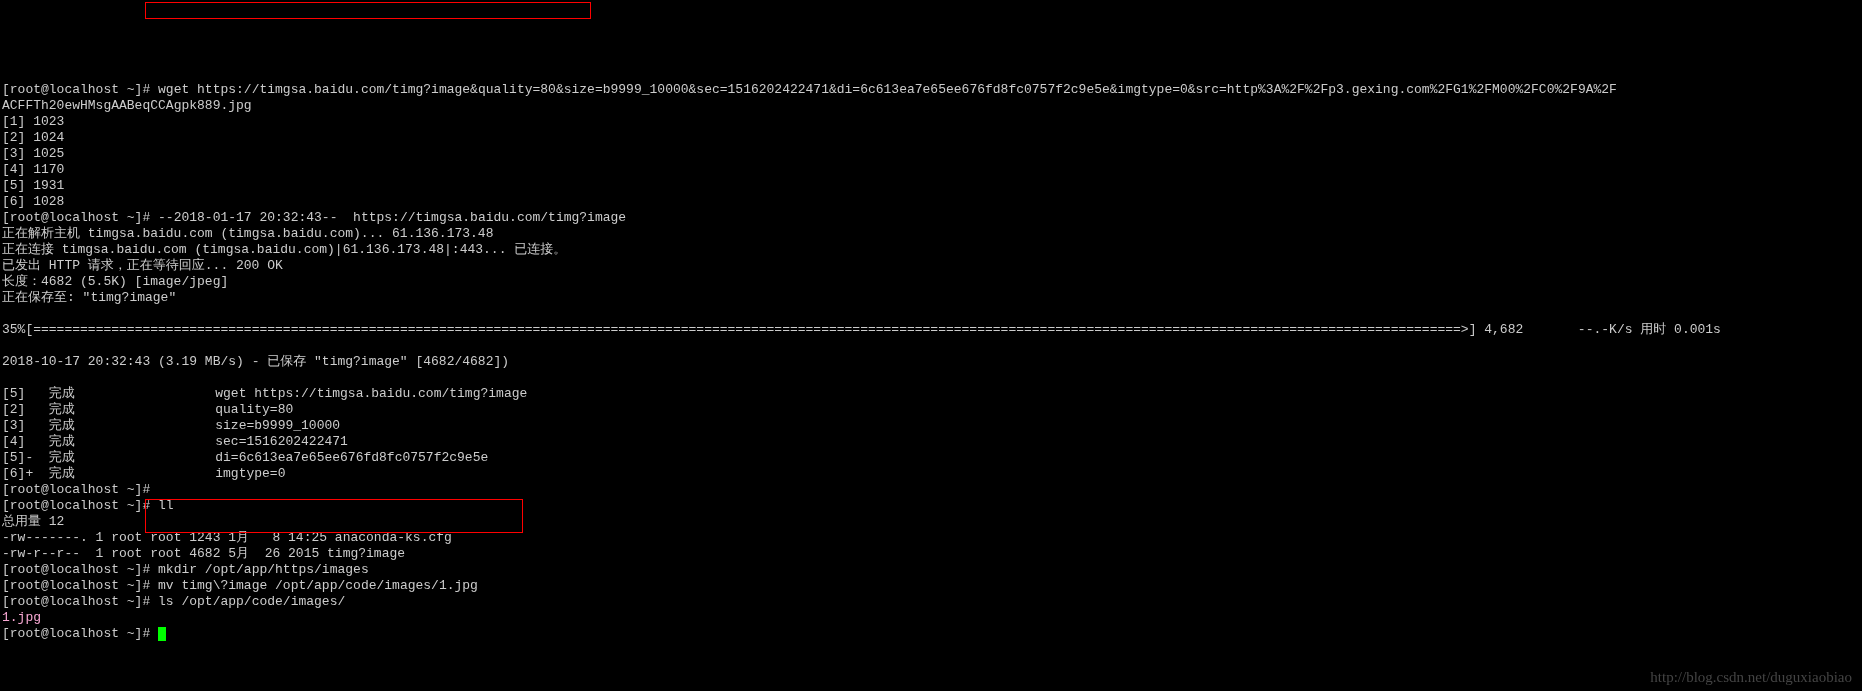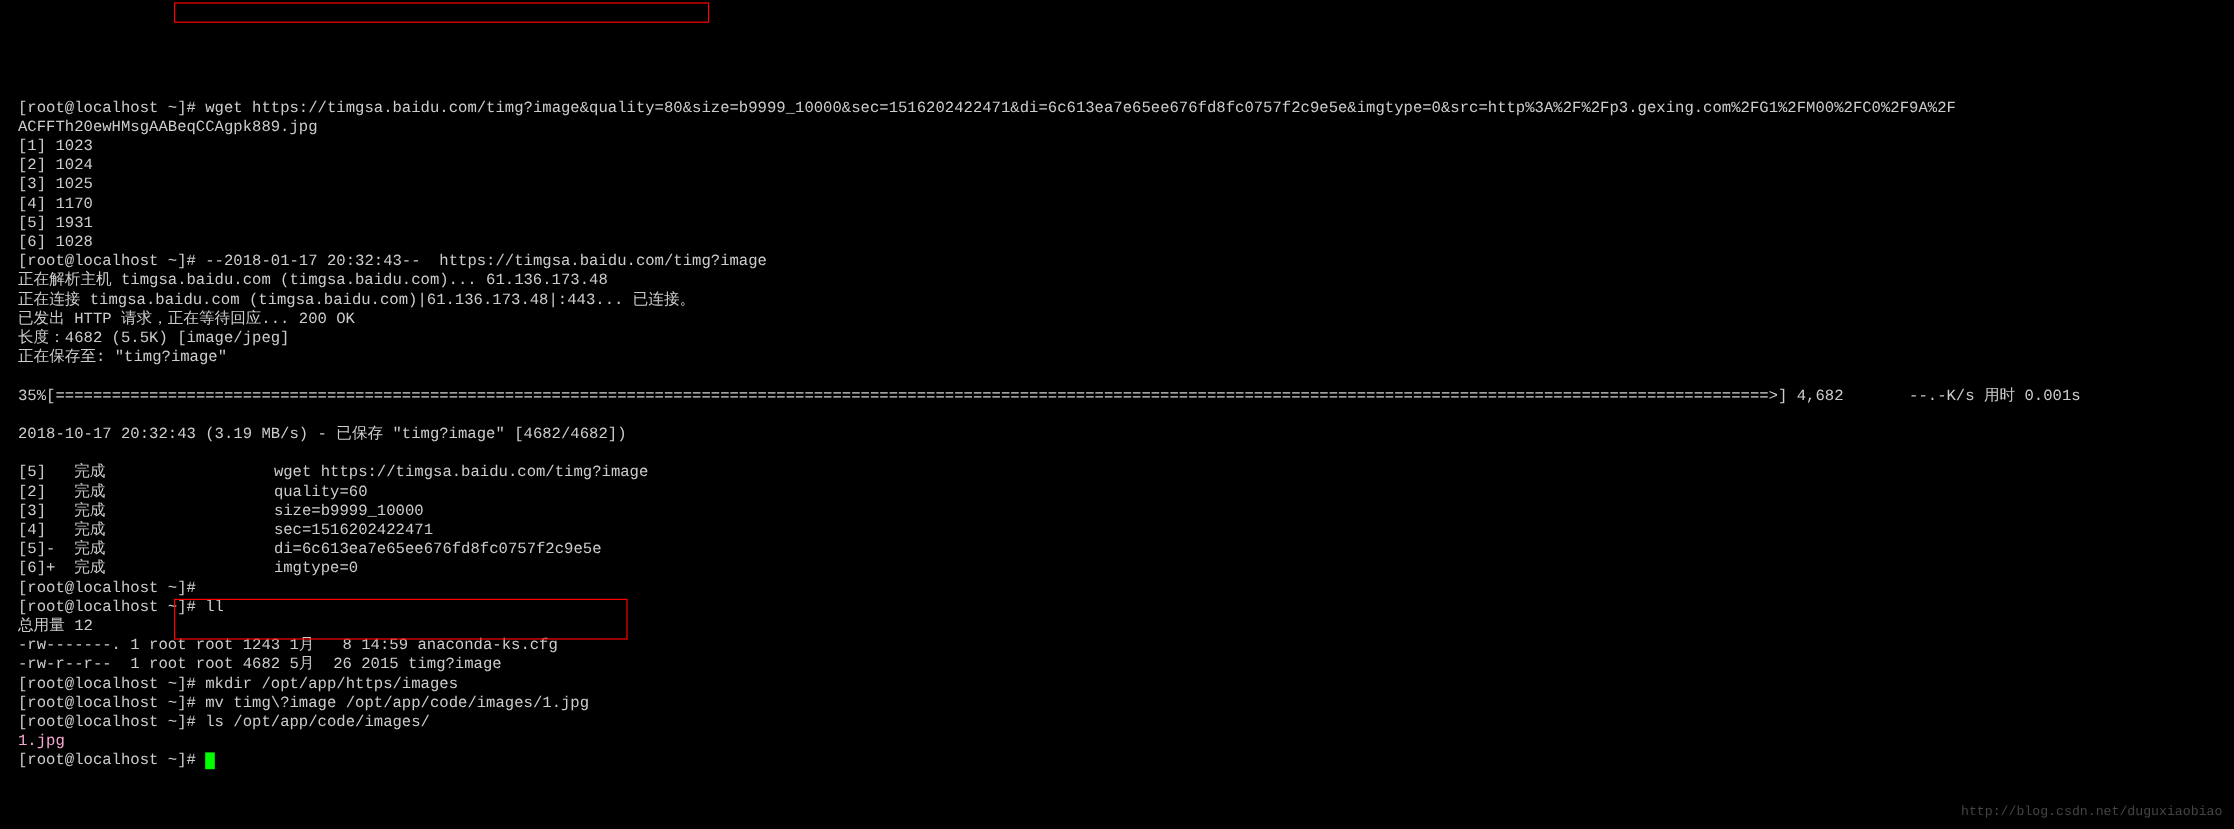--- a/index.html
+++ b/index.html
@@ -10,41 +10,41 @@
     font-family: "Consolas", "Courier New", monospace;
     font-size: 13px;
     line-height: 16px;
     width: 1862px;
     height: 691px;
     overflow: hidden;
     position: relative;
     white-space: pre;
   }
   .term { padding: 2px 0 0 2px; }
-  .line { white-space: pre; margin-left: 13px; }
+  .line { white-space: pre; }
   .box1 {
     position: absolute;
     border: 1.5px solid #f00;
     left: 145px; top: 2px; width: 444px; height: 15px;
     pointer-events: none;
   }
   .box2 {
     position: absolute;
     border: 1.5px solid #f00;
     left: 145px; top: 499px; width: 376px; height: 32px;
     pointer-events: none;
   }
   .magenta { color: #f9a8d4; }
   .cursor {
     display:inline-block; width:8px; height:14px;
     background:#0f0; vertical-align:middle;
   }
   .watermark {
     position:absolute; right:10px; bottom:6px;
-    color:#444; font-size:11px; font-family: Liberation Mono, monospace;
+    color:#444; font-size:15px; font-family: Liberation Serif, serif;
   }
 </style>
 </head>
 <body>
 
 
 
 <div class="term">
 <span class="line"><span>[root@localhost ~]#</span> <span>wget https://timgsa.baidu.com/timg?image&amp;quality=80&amp;size=b9999_10000&amp;sec=1516202422471&amp;di=6c613ea7e65ee676fd8fc0757f2c9e5e&amp;imgtype=0&amp;src=http%3A%2F%2Fp3.gexing.com%2FG1%2FM00%2FC0%2F9A%2F</span></span>
 <span class="line">ACFFTh20ewHMsgAABeqCCAgpk889.jpg</span>
@@ -59,29 +59,29 @@
 <span class="line">正在连接 timgsa.baidu.com (timgsa.baidu.com)|61.136.173.48|:443... 已连接。</span>
 <span class="line">已发出 HTTP 请求，正在等待回应... 200 OK</span>
 <span class="line">长度：4682 (5.5K) [image/jpeg]</span>
 <span class="line">正在保存至: "timg?image"</span>
 <span class="line"> </span>
 <span class="line"><span>35%[</span><span>=======================================================================================================================================================================================&gt;</span><span>] 4,682       --.-K/s 用时 0.001s</span></span>
 <span class="line"> </span>
 <span class="line">2018-10-17 20:32:43 (3.19 MB/s) - 已保存 "timg?image" [4682/4682])</span>
 <span class="line"> </span>
 <span class="line">[5]   完成                  wget https://timgsa.baidu.com/timg?image</span>
-<span class="line">[2]   完成                  quality=60</span>
+<span class="line">[2]   完成                  quality=80</span>
 <span class="line">[3]   完成                  size=b9999_10000</span>
 <span class="line">[4]   完成                  sec=1516202422471</span>
 <span class="line">[5]-  完成                  di=6c613ea7e65ee676fd8fc0757f2c9e5e</span>
 <span class="line">[6]+  完成                  imgtype=0</span>
 <span class="line"><span>[root@localhost ~]#</span> </span>
 <span class="line"><span>[root@localhost ~]#</span> <span>ll</span></span>
 <span class="line">总用量 12</span>
-<span class="line">-rw-------. 1 root root 1243 1月   8 14:59 anaconda-ks.cfg</span>
+<span class="line">-rw-------. 1 root root 1243 1月   8 14:25 anaconda-ks.cfg</span>
 <span class="line">-rw-r--r--  1 root root 4682 5月  26 2015 timg?image</span>
 <span class="line"><span>[root@localhost ~]#</span> <span>mkdir /opt/app/https/images</span></span>
 <span class="line"><span>[root@localhost ~]#</span> <span>mv timg\?image /opt/app/code/images/1.jpg</span></span>
 <span class="line"><span>[root@localhost ~]#</span> <span>ls /opt/app/code/images/</span></span>
 <span class="line magenta">1.jpg</span>
 <span class="line"><span>[root@localhost ~]#</span> <span class="cursor"></span></span>
 </div>
 
 <div class="box1"></div>
 <div class="box2"></div>

